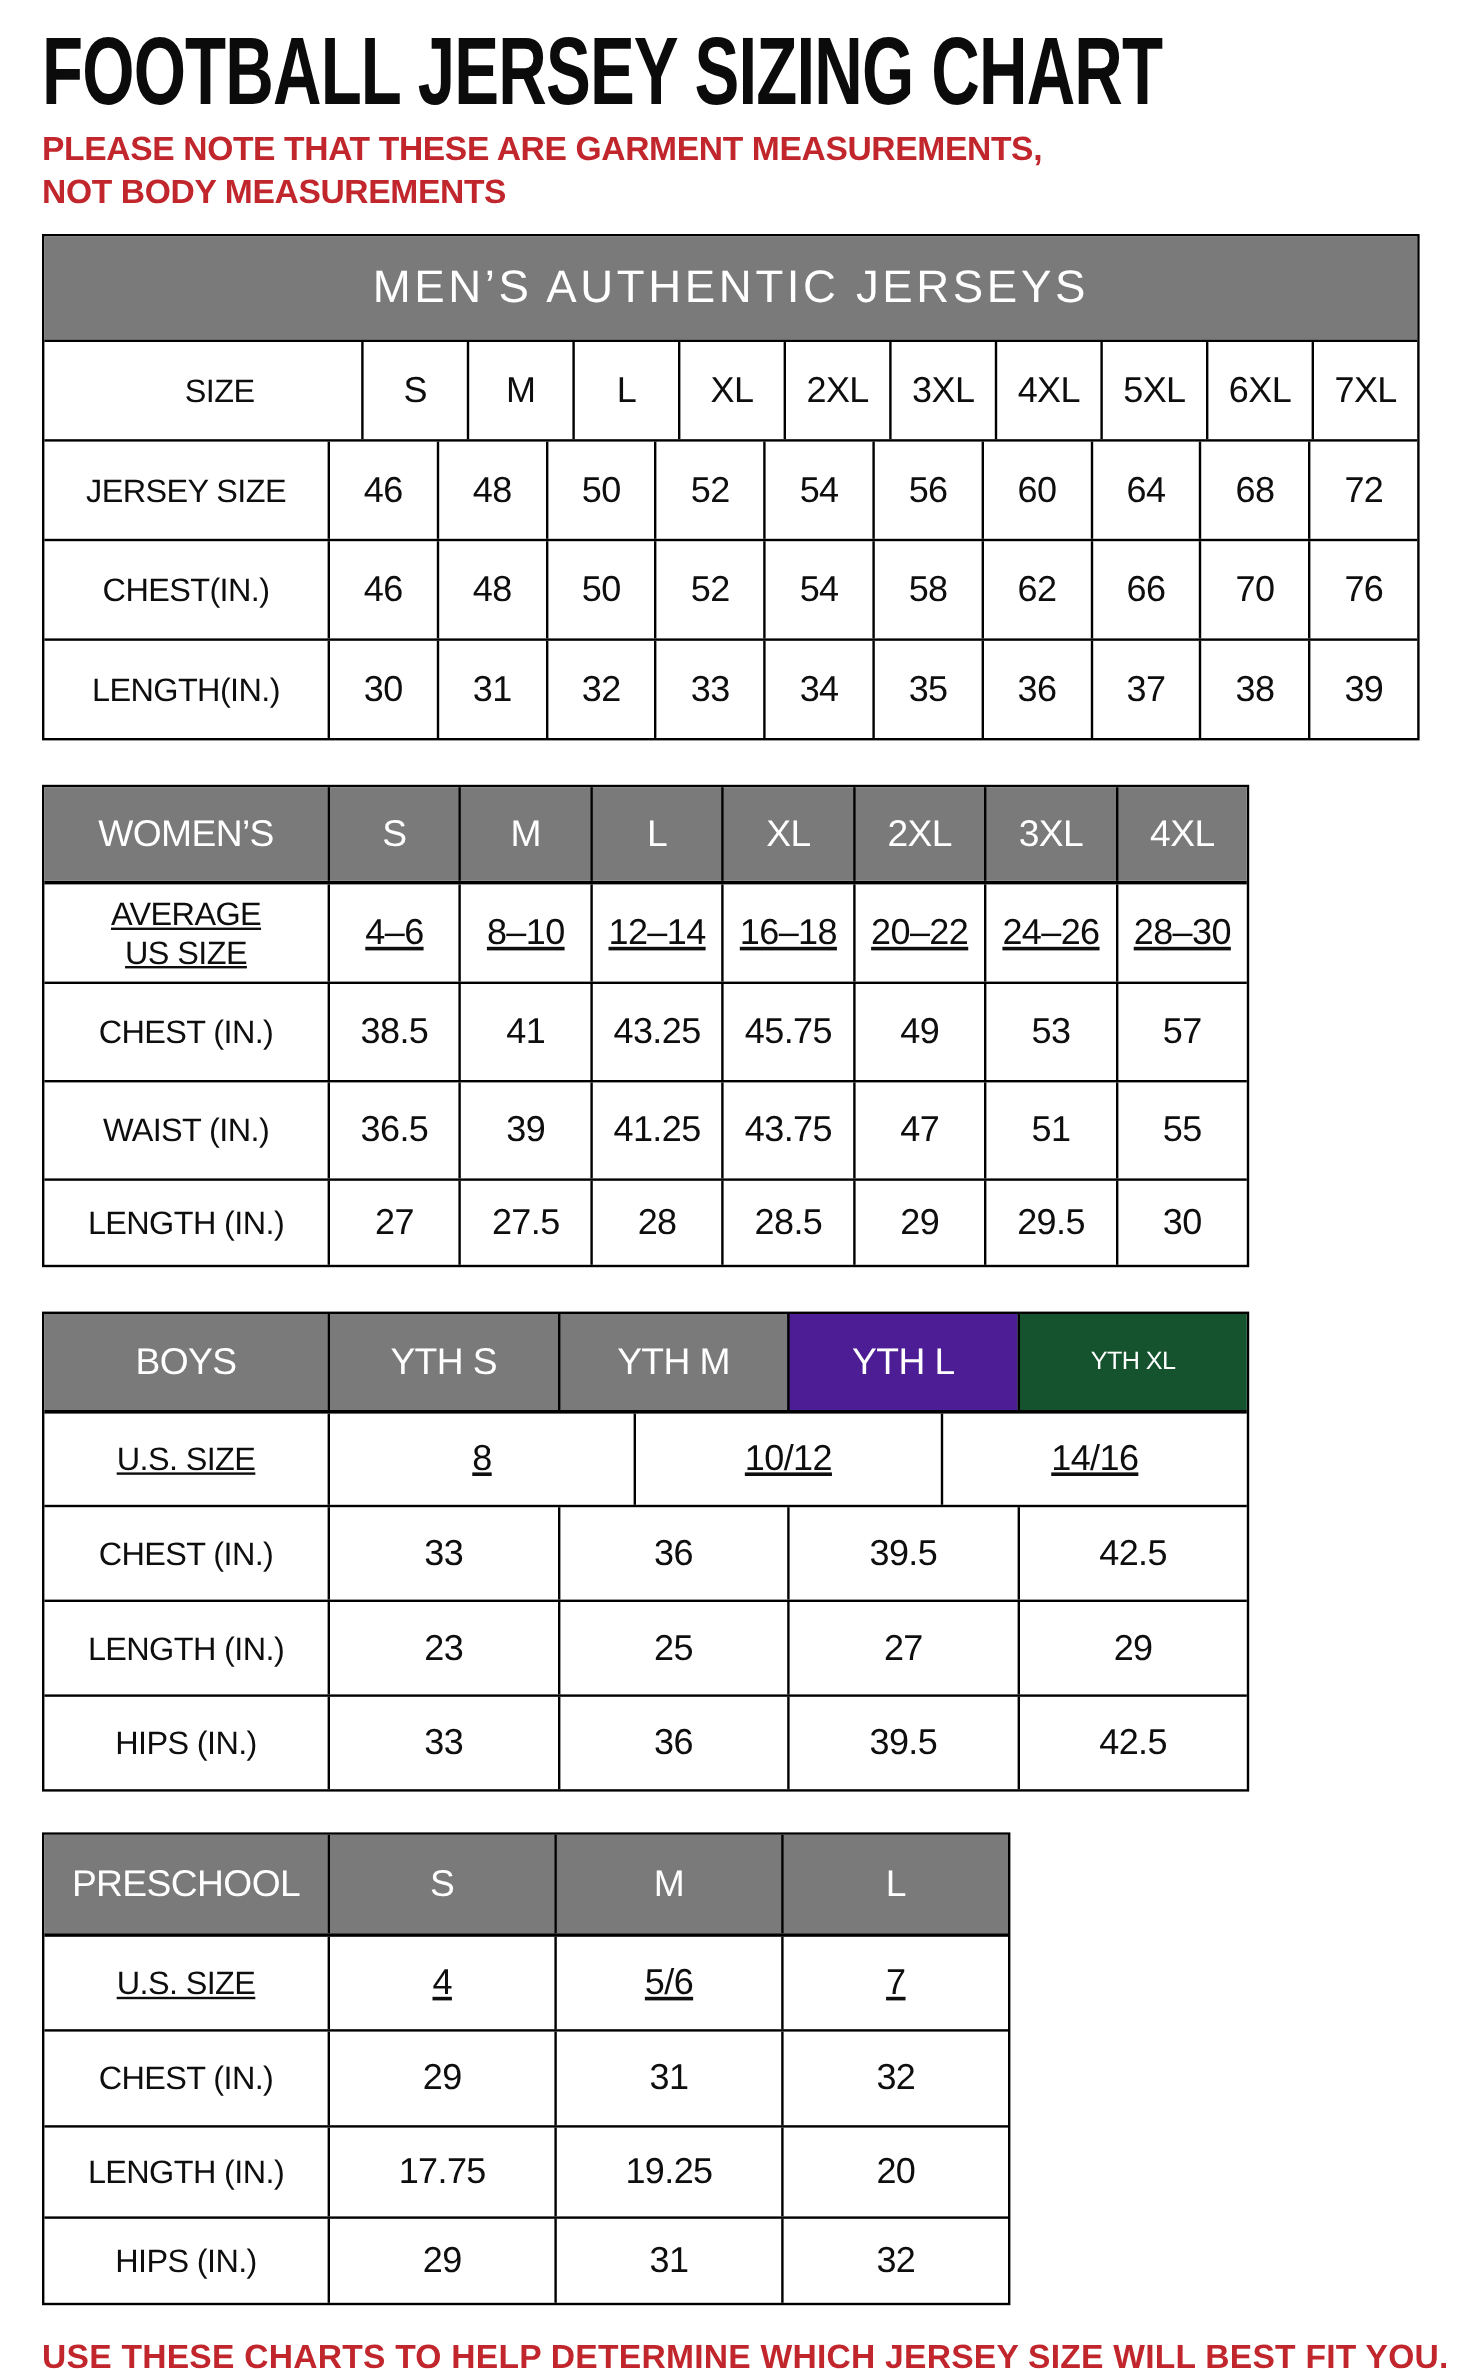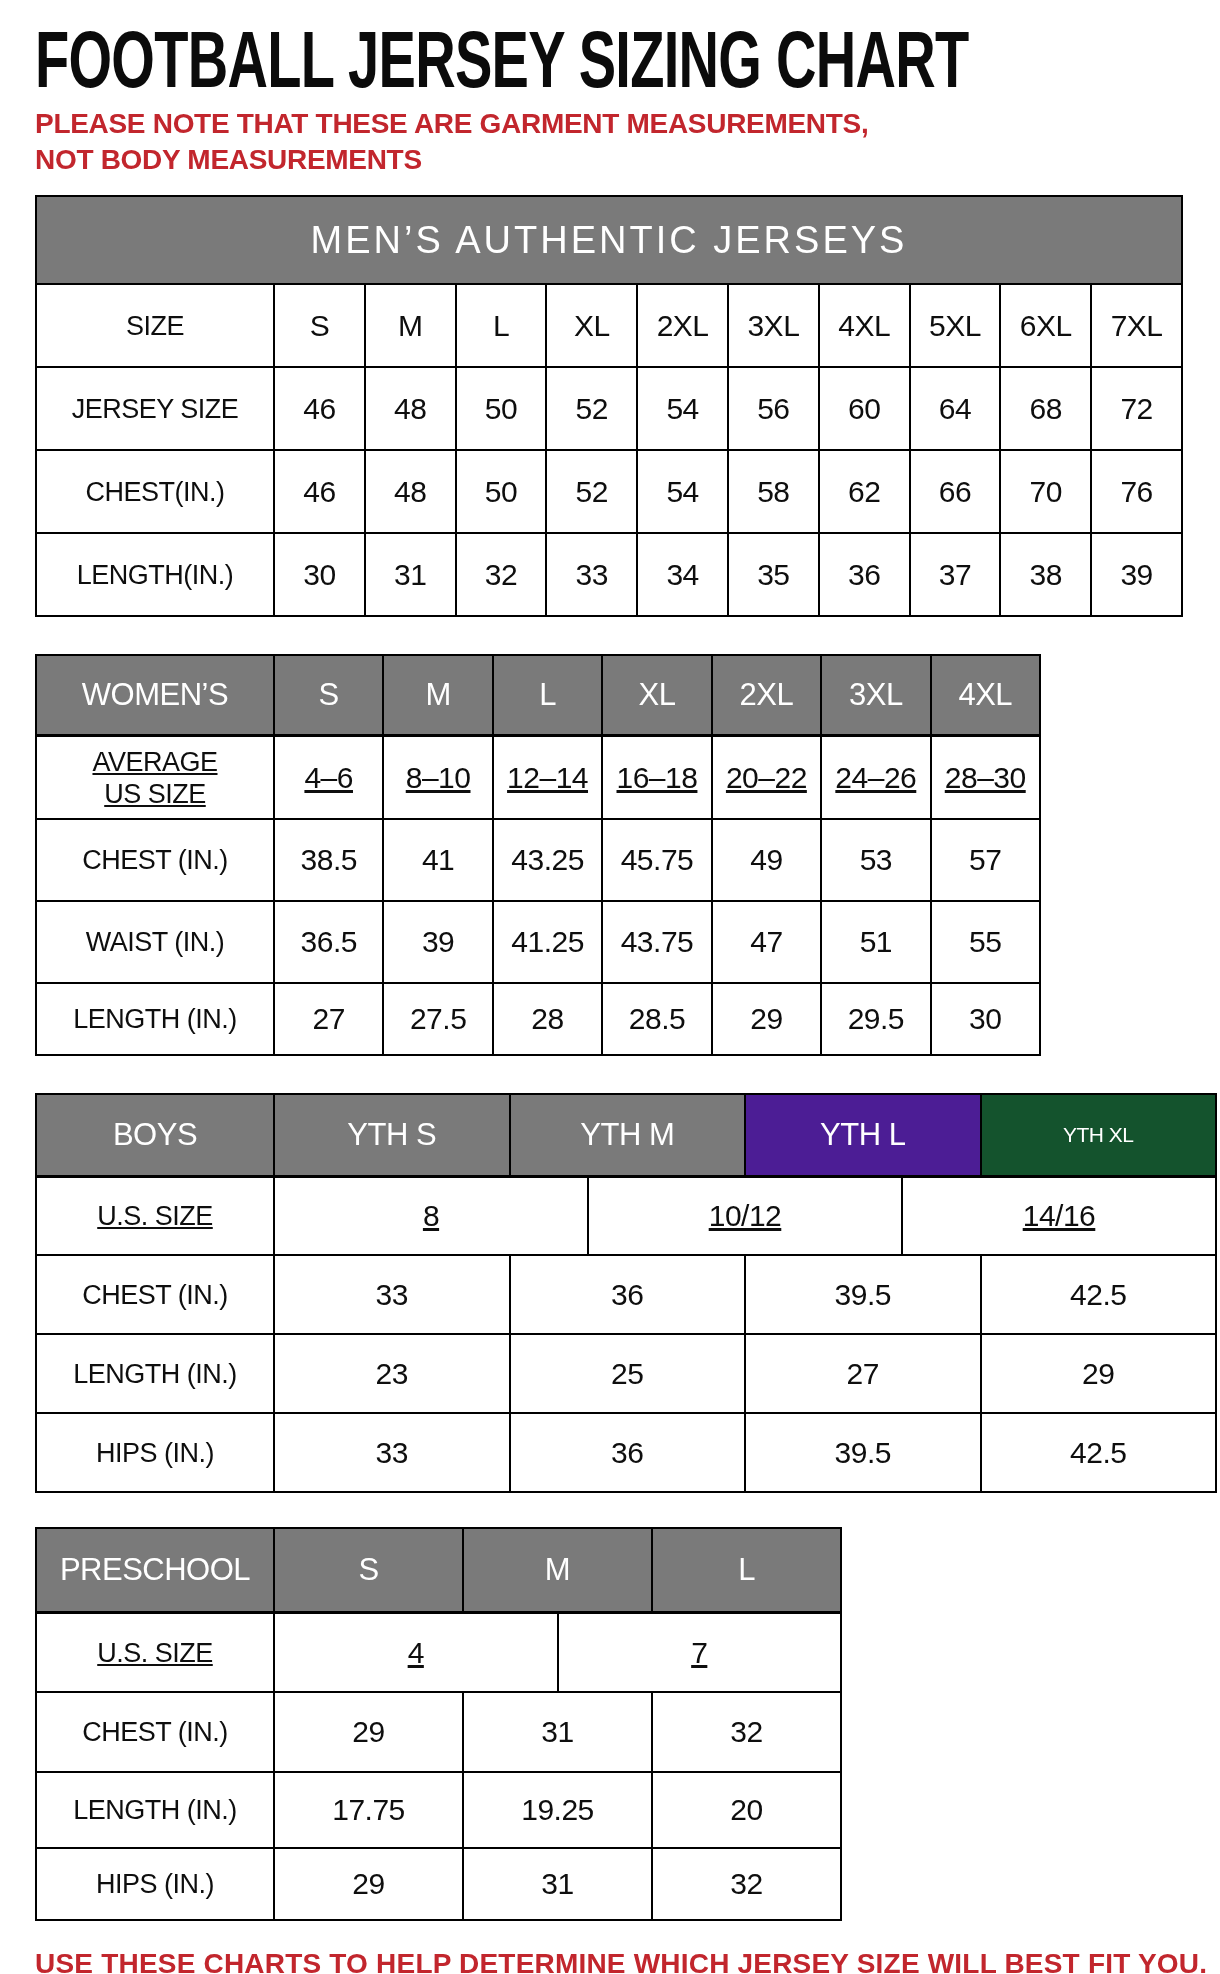--- a/index.html
+++ b/index.html
@@ -79,21 +79,21 @@
 </style>
 </head>
 <body>
 
 <div class="page">
   <h1 class="page-title">FOOTBALL JERSEY SIZING CHART</h1>
   <p class="note-text" style="color: rgb(194, 38, 45);">PLEASE NOTE THAT THESE ARE GARMENT MEASUREMENTS, NOT BODY MEASUREMENTS</p>
   <div id="tables-container">
       <div class="sizing-table" style="width: 1148px; margin-top: 17px;">
         <div class="banner" style="height: 86px; background: rgb(122, 122, 122); color: rgb(255, 255, 255);">MEN’S AUTHENTIC JERSEYS</div>
-        <div class="t-row" style="height: 83px;">
+        <div class="t-row" style="height: 83px; padding-left: 28px;">
           <div class="cell label-cell">
             <span class="txt">SIZE</span>
           </div>
           <div class="cell value-cell">
             <span class="txt">S</span>
           </div>
           <div class="cell value-cell">
             <span class="txt">M</span>
           </div>
           <div class="cell value-cell">
@@ -353,21 +353,21 @@
             <span class="txt">29</span>
           </div>
           <div class="cell value-cell">
             <span class="txt">29.5</span>
           </div>
           <div class="cell value-cell">
             <span class="txt">30</span>
           </div>
         </div>
       </div>
-      <div class="sizing-table" style="width: 1182px; margin-top: 37px;">
+      <div class="sizing-table" style="width: 1006px; margin-top: 37px;">
         <div class="t-row header-row" style="height: 80px;">
           <div class="cell label-cell" style="background: rgb(122, 122, 122); color: rgb(255, 255, 255); font-size: 31px;">
             <span class="txt">BOYS</span>
           </div>
           <div class="cell header-cell" style="background: rgb(122, 122, 122); color: rgb(255, 255, 255); font-size: 31px;">
             <span class="txt">YTH S</span>
           </div>
           <div class="cell header-cell" style="background: rgb(122, 122, 122); color: rgb(255, 255, 255); font-size: 31px;">
             <span class="txt">YTH M</span>
           </div>
@@ -458,20 +458,23 @@
           <div class="cell header-cell" style="background: rgb(122, 122, 122); color: rgb(255, 255, 255); font-size: 31px;">
             <span class="txt">L</span>
           </div>
         </div>
         <div class="t-row" style="height: 80px;">
           <div class="cell label-cell">
             <span class="txt">U.S. SIZE</span>
           </div>
           <div class="cell value-cell">
             <span class="txt">4</span>
+          </div>
+          <div class="cell value-cell">
+            <span class="txt">5/6</span>
           </div>
           <div class="cell value-cell">
             <span class="txt">7</span>
           </div>
         </div>
         <div class="t-row" style="height: 80px;">
           <div class="cell label-cell">
             <span class="txt">CHEST (IN.)</span>
           </div>
           <div class="cell value-cell">

